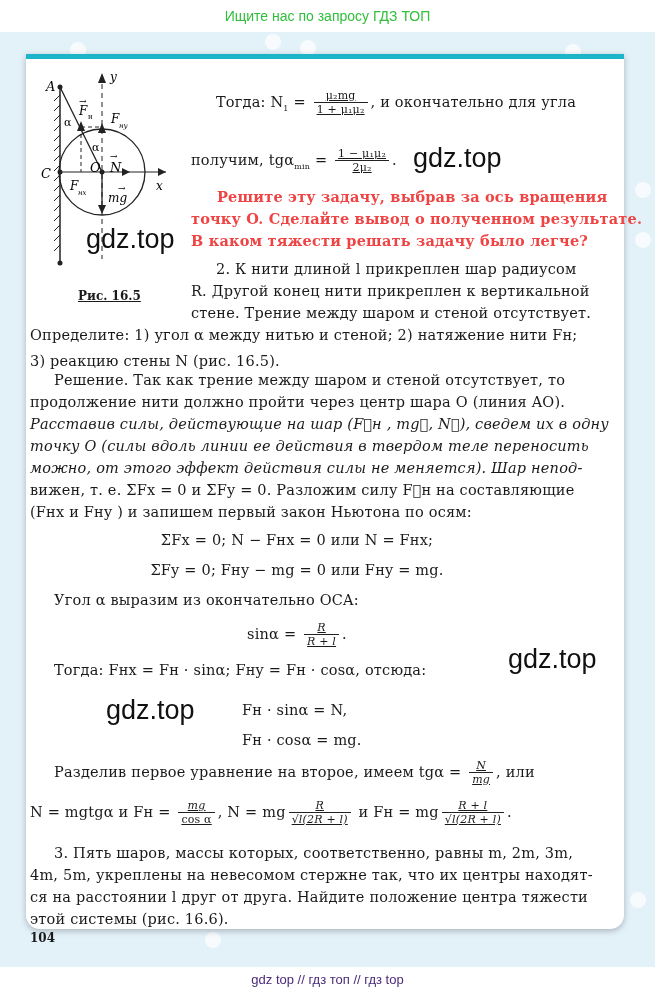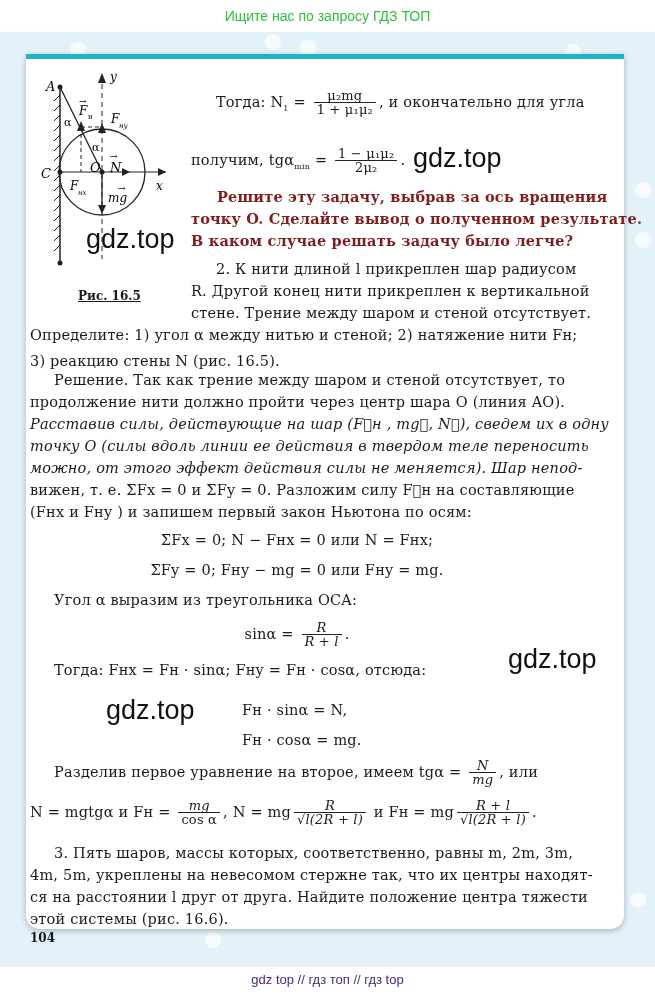--- a/index.html
+++ b/index.html
@@ -5,23 +5,23 @@
   html, body { margin:0; padding:0; }
   body { width:655px; height:1000px; background:#ffffff; position:relative; overflow:hidden; font-family:"DejaVu Serif", serif; color:#1a1a1a; }
   .top-banner { position:absolute; left:0; top:0; width:655px; height:32px; display:flex; align-items:center; justify-content:center; font-family:"Liberation Sans", sans-serif; font-size:14px; color:#2fbf3a;border-radius:8px; }
   .bg-area { position:absolute; left:0; top:32px; width:655px; height:935px; background:#e3f1f9; }
   .bg-area .dot { position:absolute; width:16px; height:16px; border-radius:50%; background:rgba(255,255,255,0.7); }
   .page { position:absolute; left:26px; top:54px; width:598px; height:870px; background:#fff; border-top:5px solid #1bb4c8; border-radius:0 0 14px 14px; box-shadow:0 2px 6px rgba(0,0,0,0.25); }
   .abs { position:absolute; white-space:nowrap; }
   .t { font-size:14.5px; line-height:22px; letter-spacing:0.2px; }
   .it { font-style:italic; }
   .b { font-weight:bold; }
-  .teal { color:#7f1d1d; }
+  .teal { color:#ef4444; }
   .sub { font-size:8px; vertical-align:-4px; font-style:normal; }
-  .frac { display:inline-block; vertical-align:middle; text-align:center; font-size:13px; line-height:13px; margin:0 3px; }
+  .frac { display:inline-block; vertical-align:middle; text-align:center; font-size:11px; line-height:13px; margin:0 3px;text-decoration:underline; }
   .frac .num { display:block; border-bottom:1px solid #222; padding:0 3px; }
   .frac .den { display:block; padding:0 3px; }
   .wm { font-family:"Liberation Sans", sans-serif; font-size:27px; color:#111; position:absolute; }
   .fig-cap { position:absolute; left:52px; top:230px; font-size:12px; font-weight:bold;text-decoration:underline; }
   .page-num { position:absolute; left:4px; top:850px; font-size:12px; font-weight:bold;text-align:center; }
   .footer { position:absolute; left:0; top:967px; width:655px; height:24px; display:flex; align-items:center; justify-content:center; font-family:"Liberation Sans", sans-serif; font-size:13px; color:#4a2a7a; }
   .c { text-align:center; width:542px; left:0; }
 </style>
 </head>
 <body>
@@ -111,39 +111,39 @@
   <div class="abs t" style="left:190px;top:30px">
     <span>Тогда: N</span><span class="sub">1</span><span> = </span><span class="frac"><span class="num">μ₂mg</span><span class="den">1 + μ₁μ₂</span></span><span>, и окончательно для угла</span>
   </div>
   <div class="abs t" style="left:165px;top:88px">
     <span>получим, tgα</span><span class="sub">min</span><span> = </span><span class="frac"><span class="num">1 − μ₁μ₂</span><span class="den">2μ₂</span></span><span>.</span>
   </div>
   <div class="wm" style="left:387px;top:84px">gdz.top</div>
 
   <div class="abs t b teal" style="left:191px;top:127px">Решите эту задачу, выбрав за ось вращения</div>
   <div class="abs t b teal" style="left:165px;top:149px">точку O. Сделайте вывод о полученном результате.</div>
-  <div class="abs t b teal" style="left:165px;top:171px">В каком случае решать задачу было легче?</div>
+  <div class="abs t b teal" style="left:165px;top:171px">В каком тяжести решать задачу было легче?</div>
 
   <div class="abs t" style="left:190px;top:199px">2. К нити длиной l прикреплен шар радиусом</div>
   <div class="abs t" style="left:165px;top:221px">R. Другой конец нити прикреплен к вертикальной</div>
   <div class="abs t" style="left:165px;top:243px">стене. Трение между шаром и стеной отсутствует.</div>
   <div class="abs t" style="left:4px;top:265px">Определите: 1) угол α между нитью и стеной; 2) натяжение нити Fн;</div>
   <div class="abs t" style="left:4px;top:291px">3) реакцию стены N (рис. 16.5).</div>
 
   <div class="abs t" style="left:28px;top:310px">Решение. Так как трение между шаром и стеной отсутствует, то</div>
   <div class="abs t" style="left:4px;top:332px">продолжение нити должно пройти через центр шара O (линия AO).</div>
   <div class="abs t it" style="left:4px;top:354px">Расставив силы, действующие на шар (F⃗н , mg⃗, N⃗), сведем их в одну</div>
   <div class="abs t it" style="left:4px;top:376px">точку O (силы вдоль линии ее действия в твердом теле переносить</div>
   <div class="abs t it" style="left:4px;top:398px">можно, от этого эффект действия силы не меняется). Шар непод-</div>
   <div class="abs t" style="left:4px;top:420px">вижен, т. е. ΣFx = 0 и ΣFy = 0. Разложим силу F⃗н на составляющие</div>
   <div class="abs t" style="left:4px;top:442px">(Fнx и Fнy ) и запишем первый закон Ньютона по осям:</div>
 
   <div class="abs t c" style="top:470px">ΣFx = 0;  N − Fнx = 0  или  N = Fнx;</div>
   <div class="abs t c" style="top:500px">ΣFy = 0;  Fнy − mg = 0  или  Fнy = mg.</div>
-  <div class="abs t" style="left:28px;top:530px">Угол α выразим из треугольника OCA:</div>
+  <div class="abs t" style="left:28px;top:530px">Угол α выразим из окончательно OCA:</div>
 
   <div class="abs t c" style="top:562px">
     <span>sinα = </span><span class="frac"><span class="num it">R</span><span class="den it">R + l</span></span>.
   </div>
   <div class="wm" style="left:482px;top:585px">gdz.top</div>
 
   <div class="abs t" style="left:28px;top:600px">Тогда: Fнx = Fн · sinα;  Fнy = Fн · cosα,  отсюда:</div>
   <div class="wm" style="left:80px;top:636px">gdz.top</div>
   <div class="abs t" style="left:216px;top:640px">Fн · sinα = N,</div>
   <div class="abs t" style="left:216px;top:670px">Fн · cosα = mg.</div>

